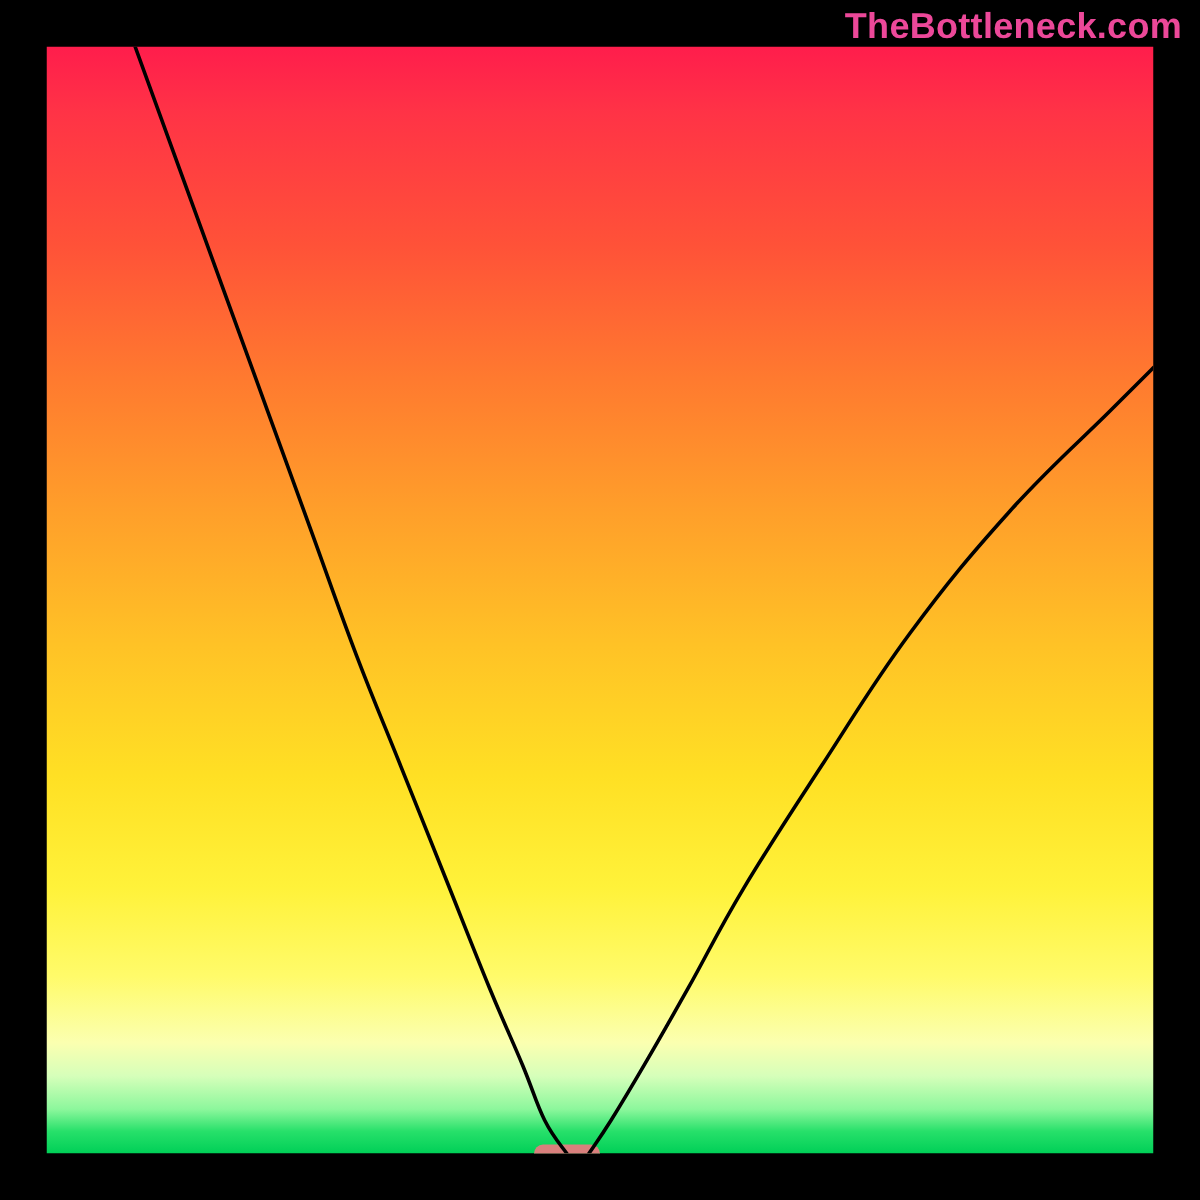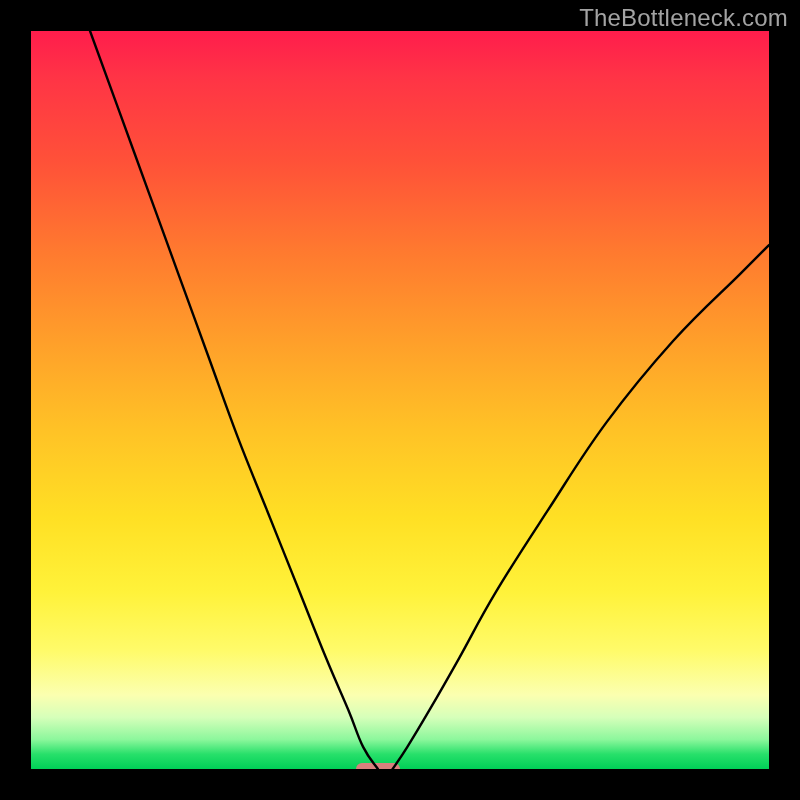--- a/index.html
+++ b/index.html
@@ -16,23 +16,23 @@
     left: 0;
     top: 0;
     width: 800px;
     height: 800px;
     background: #000;
   }
   .watermark {
     position: absolute;
     top: 4px;
     right: 12px;
-    color: #a3a3a3;
+    color: #ec4899;
     font-size: 24px;
-    font-weight: 400;
+    font-weight: 700;
     letter-spacing: 0.2px;
     z-index: 20;
   }
   .plot {
     position: absolute;
     left: 31px;
     top: 31px;
     width: 738px;
     height: 738px;
     overflow: hidden;

